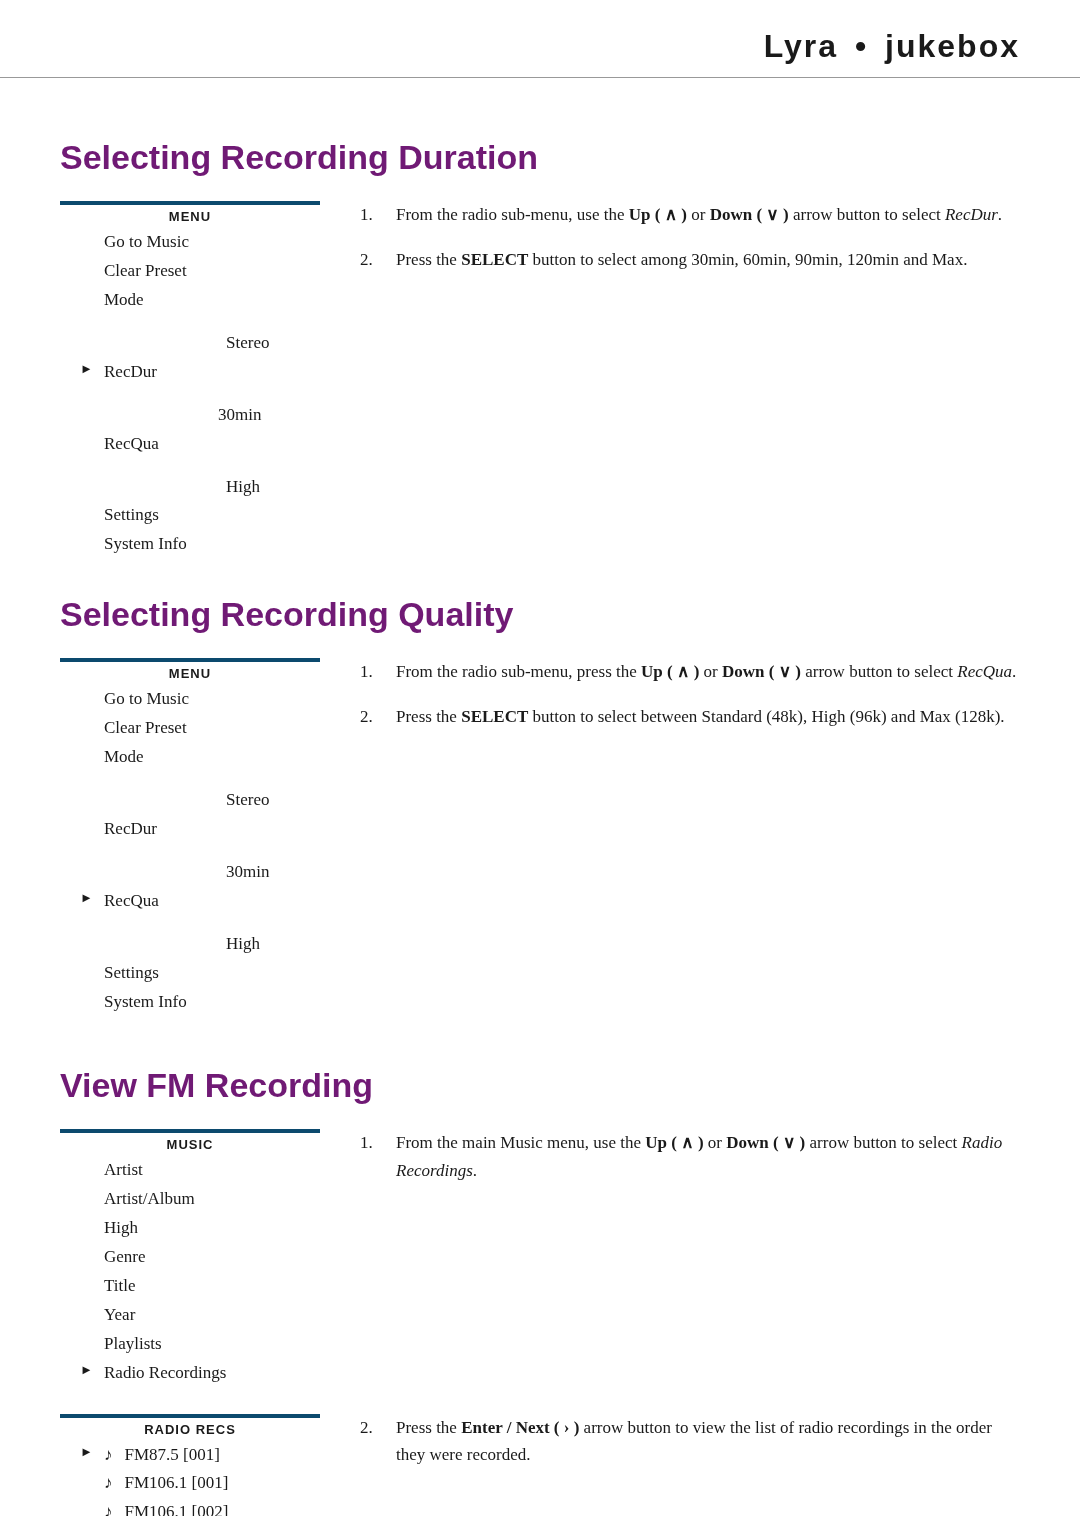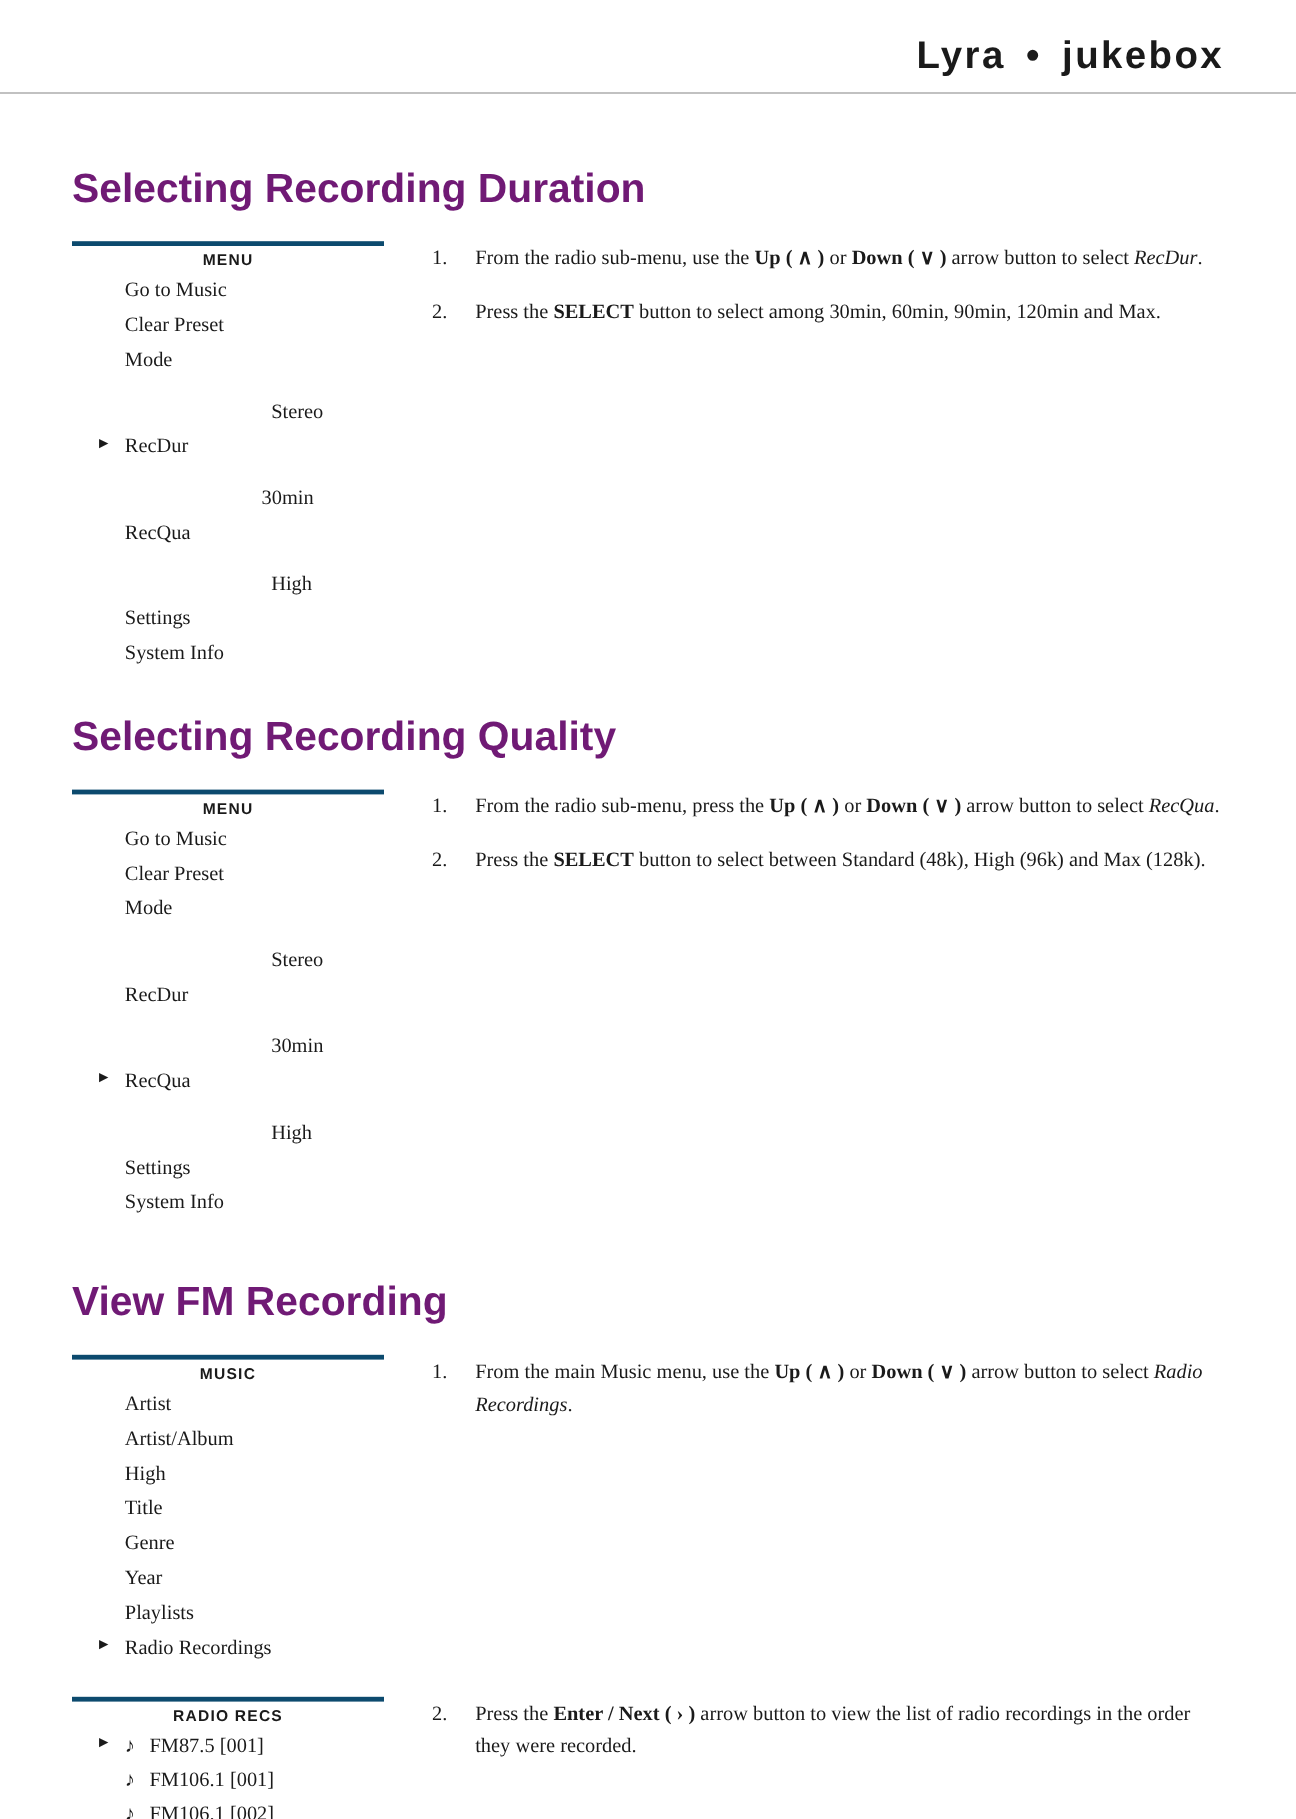--- a/index.html
+++ b/index.html
@@ -286,25 +286,25 @@
           <li>
               <span class="menu-arrow">&nbsp;</span>
               <span class="item-name">Artist/Album</span>
             </li>
           <li>
               <span class="menu-arrow">&nbsp;</span>
               <span class="item-name">High</span>
             </li>
           <li>
               <span class="menu-arrow">&nbsp;</span>
+              <span class="item-name">Genre</span>
+            </li>
+          <li>
+              <span class="menu-arrow">&nbsp;</span>
               <span class="item-name">Title</span>
-            </li>
-          <li>
-              <span class="menu-arrow">&nbsp;</span>
-              <span class="item-name">Genre</span>
             </li>
           <li>
               <span class="menu-arrow">&nbsp;</span>
               <span class="item-name">Year</span>
             </li>
           <li>
               <span class="menu-arrow">&nbsp;</span>
               <span class="item-name">Playlists</span>
             </li>
           <li>

